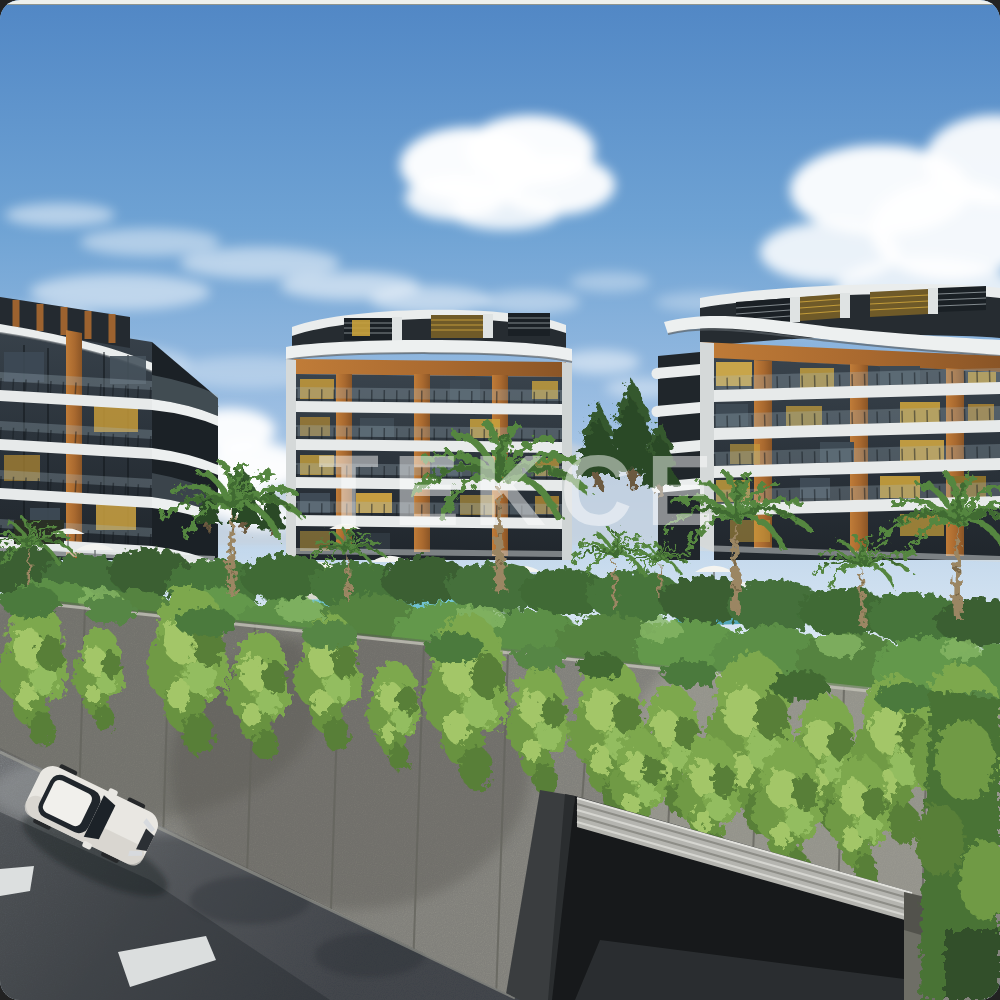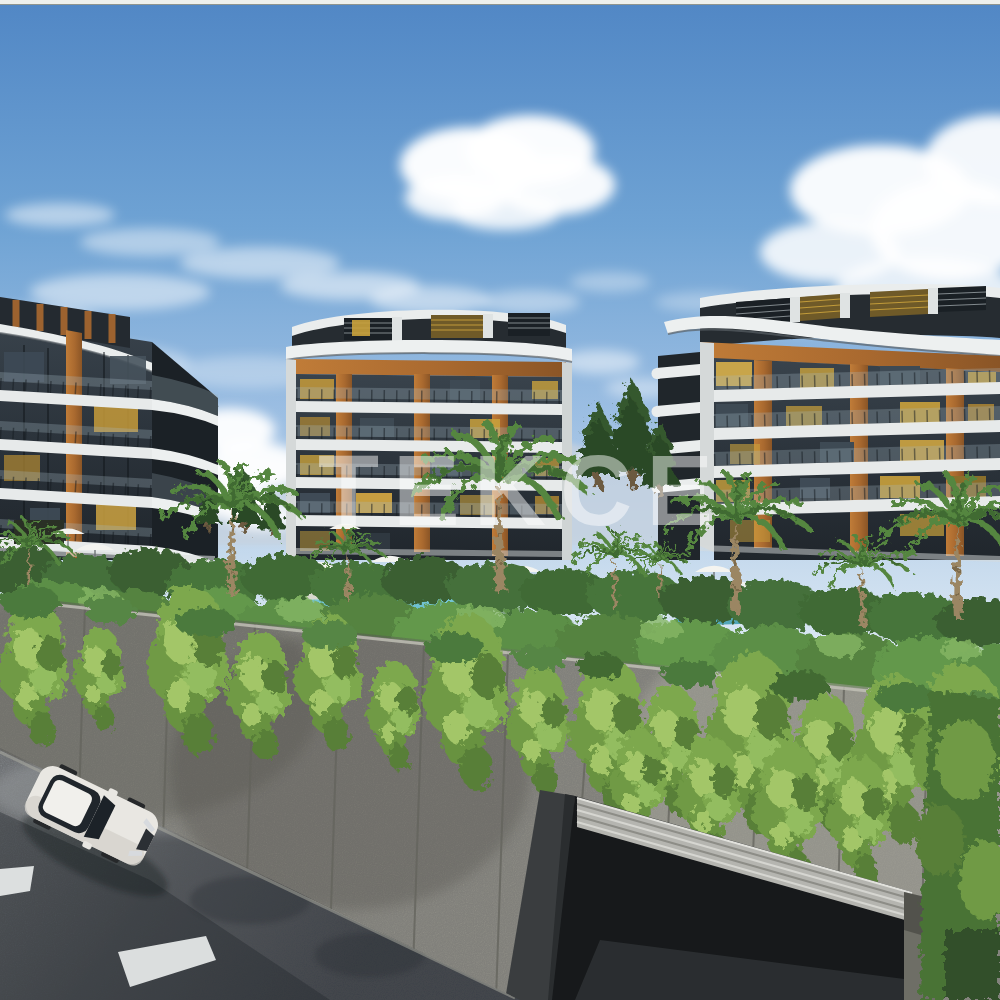--- a/index.html
+++ b/index.html
@@ -1,17 +1,17 @@
 <!DOCTYPE html>
 <html><head>
 <meta charset="utf-8">
 <style>
   html,body{margin:0;padding:0;background:#222;}
   .stage{position:relative;width:1000px;height:1000px;overflow:hidden;background:#9dbfe3;
-         font-family:"Liberation Sans", sans-serif;}
+         font-family:"Liberation Sans", sans-serif;border-radius:20px;}
   .topbar{position:absolute;left:0;top:0;width:1000px;height:4px;background:#eef0ec;
           border-bottom:1px solid #8f958f;z-index:30;}
   .scene{position:absolute;left:0;top:0;z-index:1;}
   .watermark{position:absolute;left:318px;top:438px;width:430px;height:110px;z-index:20;
              font-size:100px;font-weight:700;letter-spacing:14px;line-height:1.05;
              color:#ffffff;opacity:.48;text-align:left;user-select:none;
              font-family:"Liberation Sans", sans-serif;}
 </style>
 </head>
 <body>

